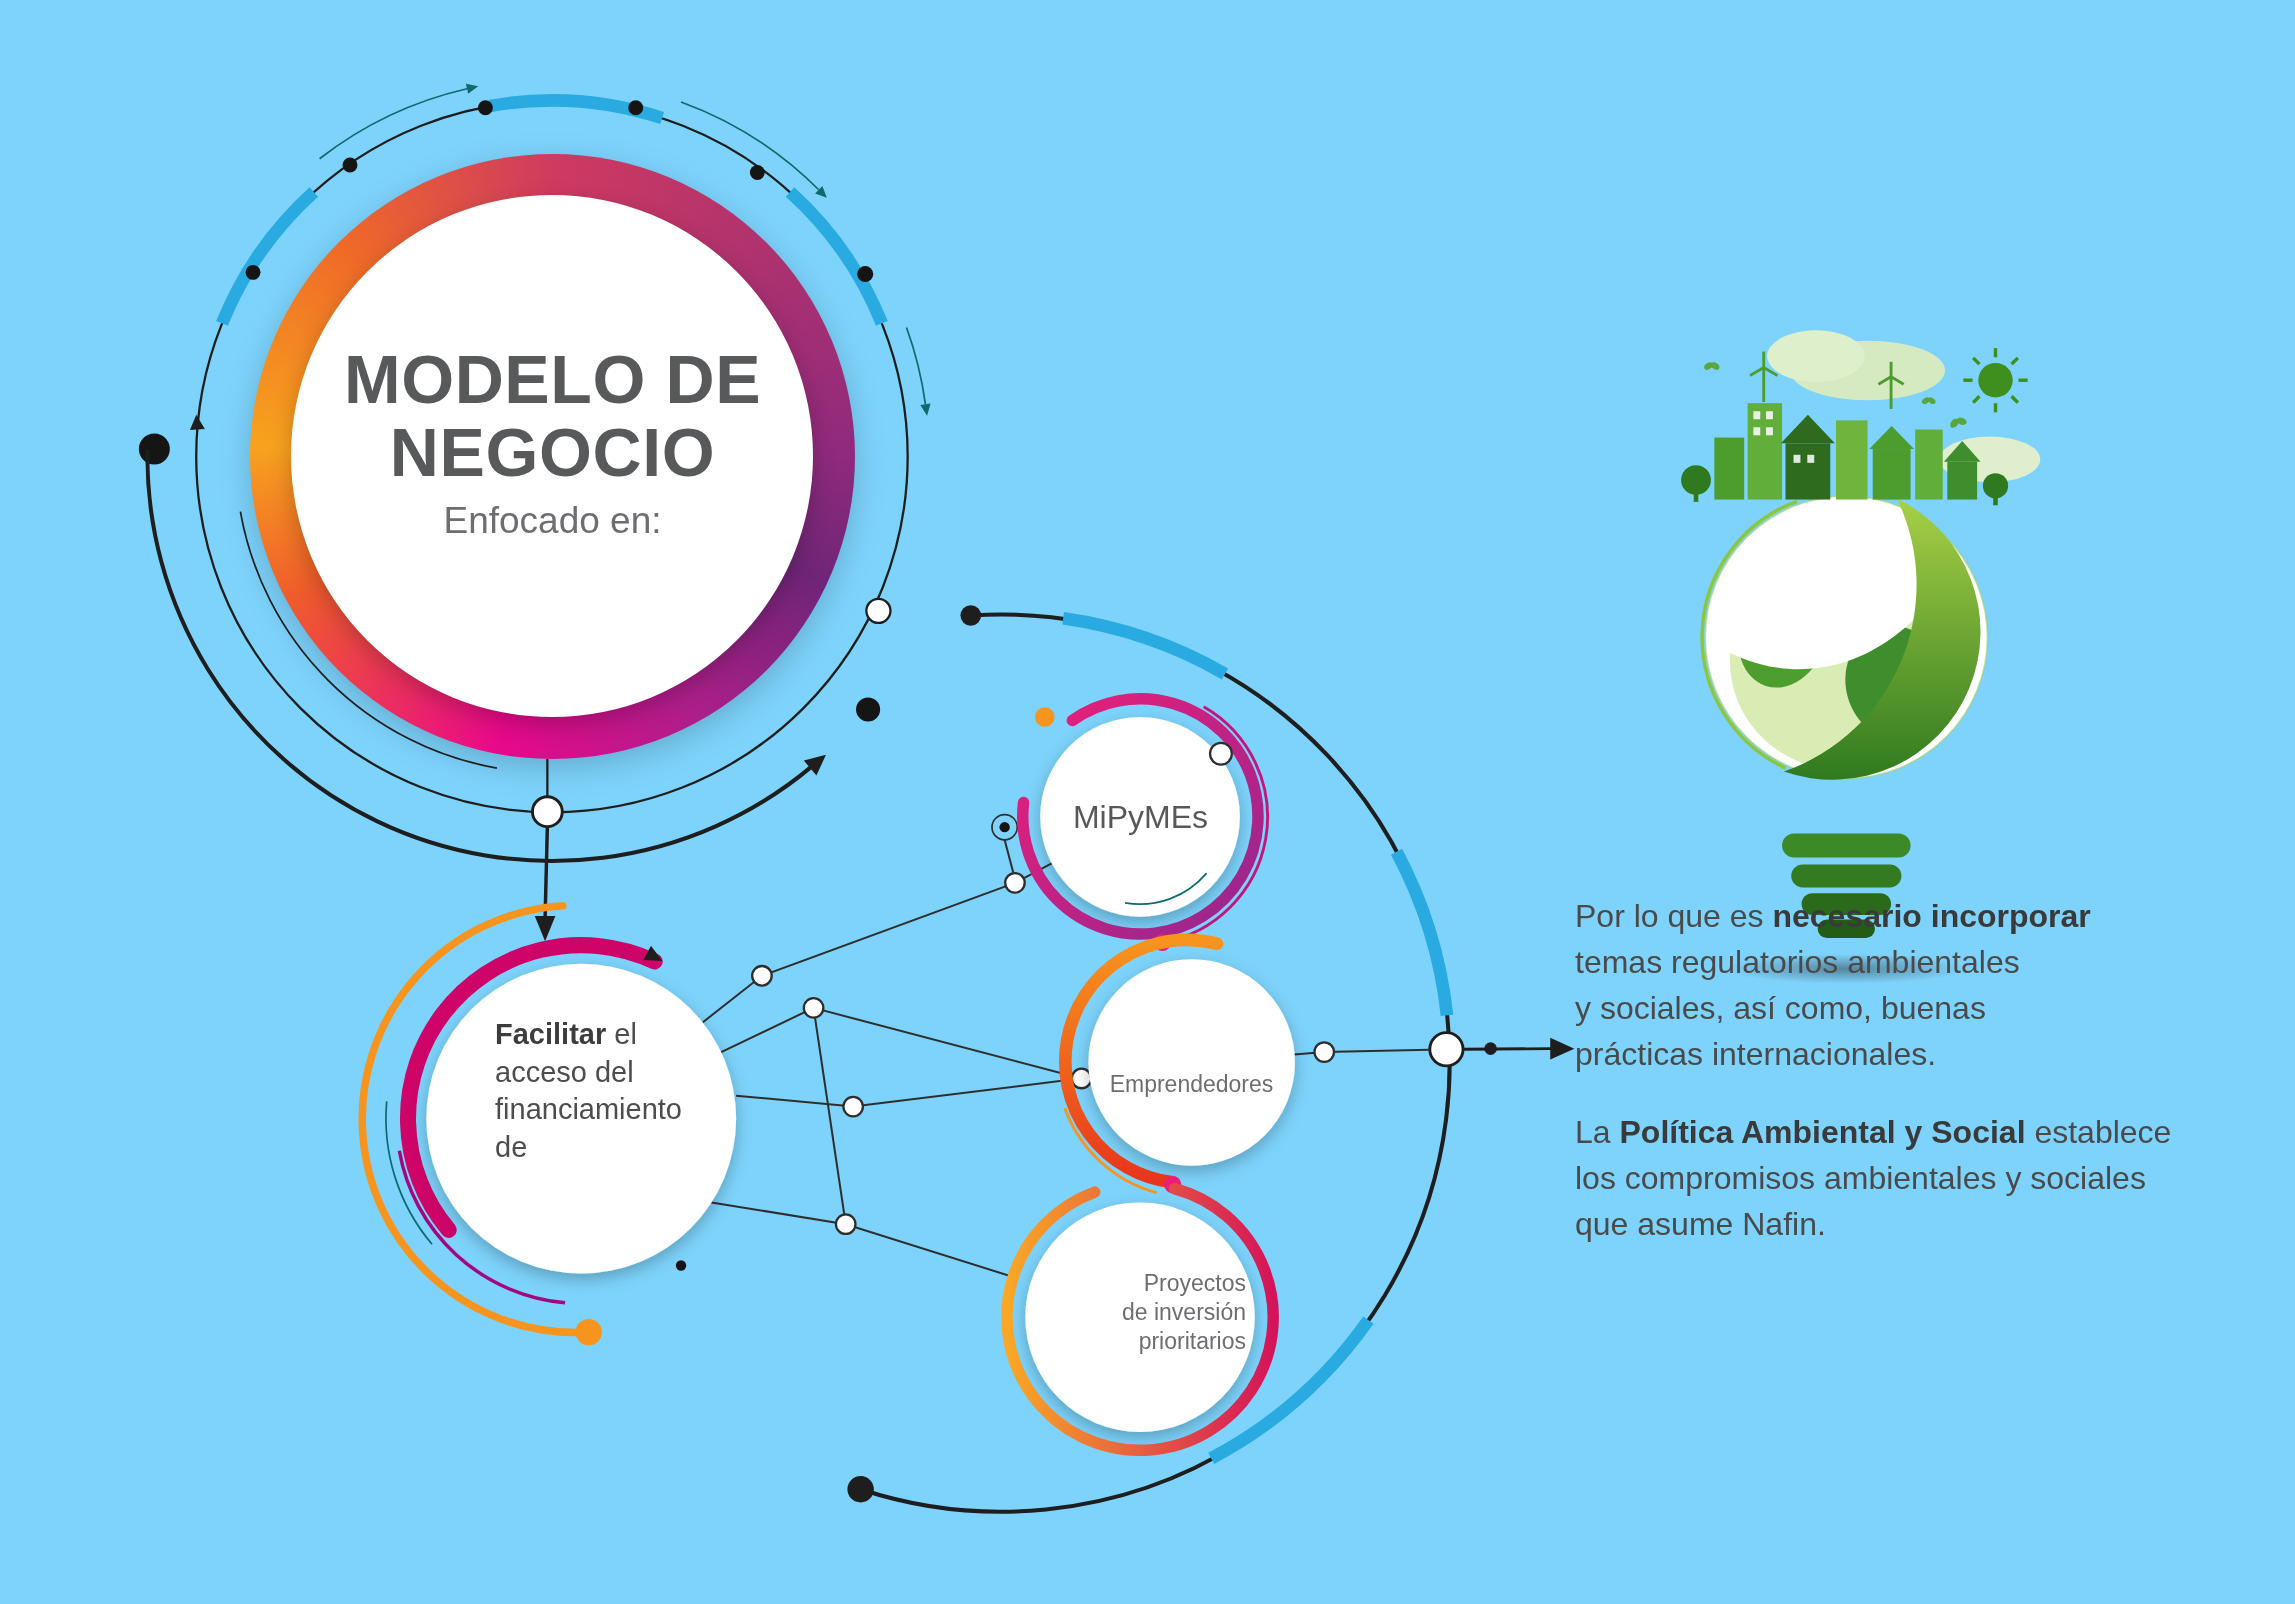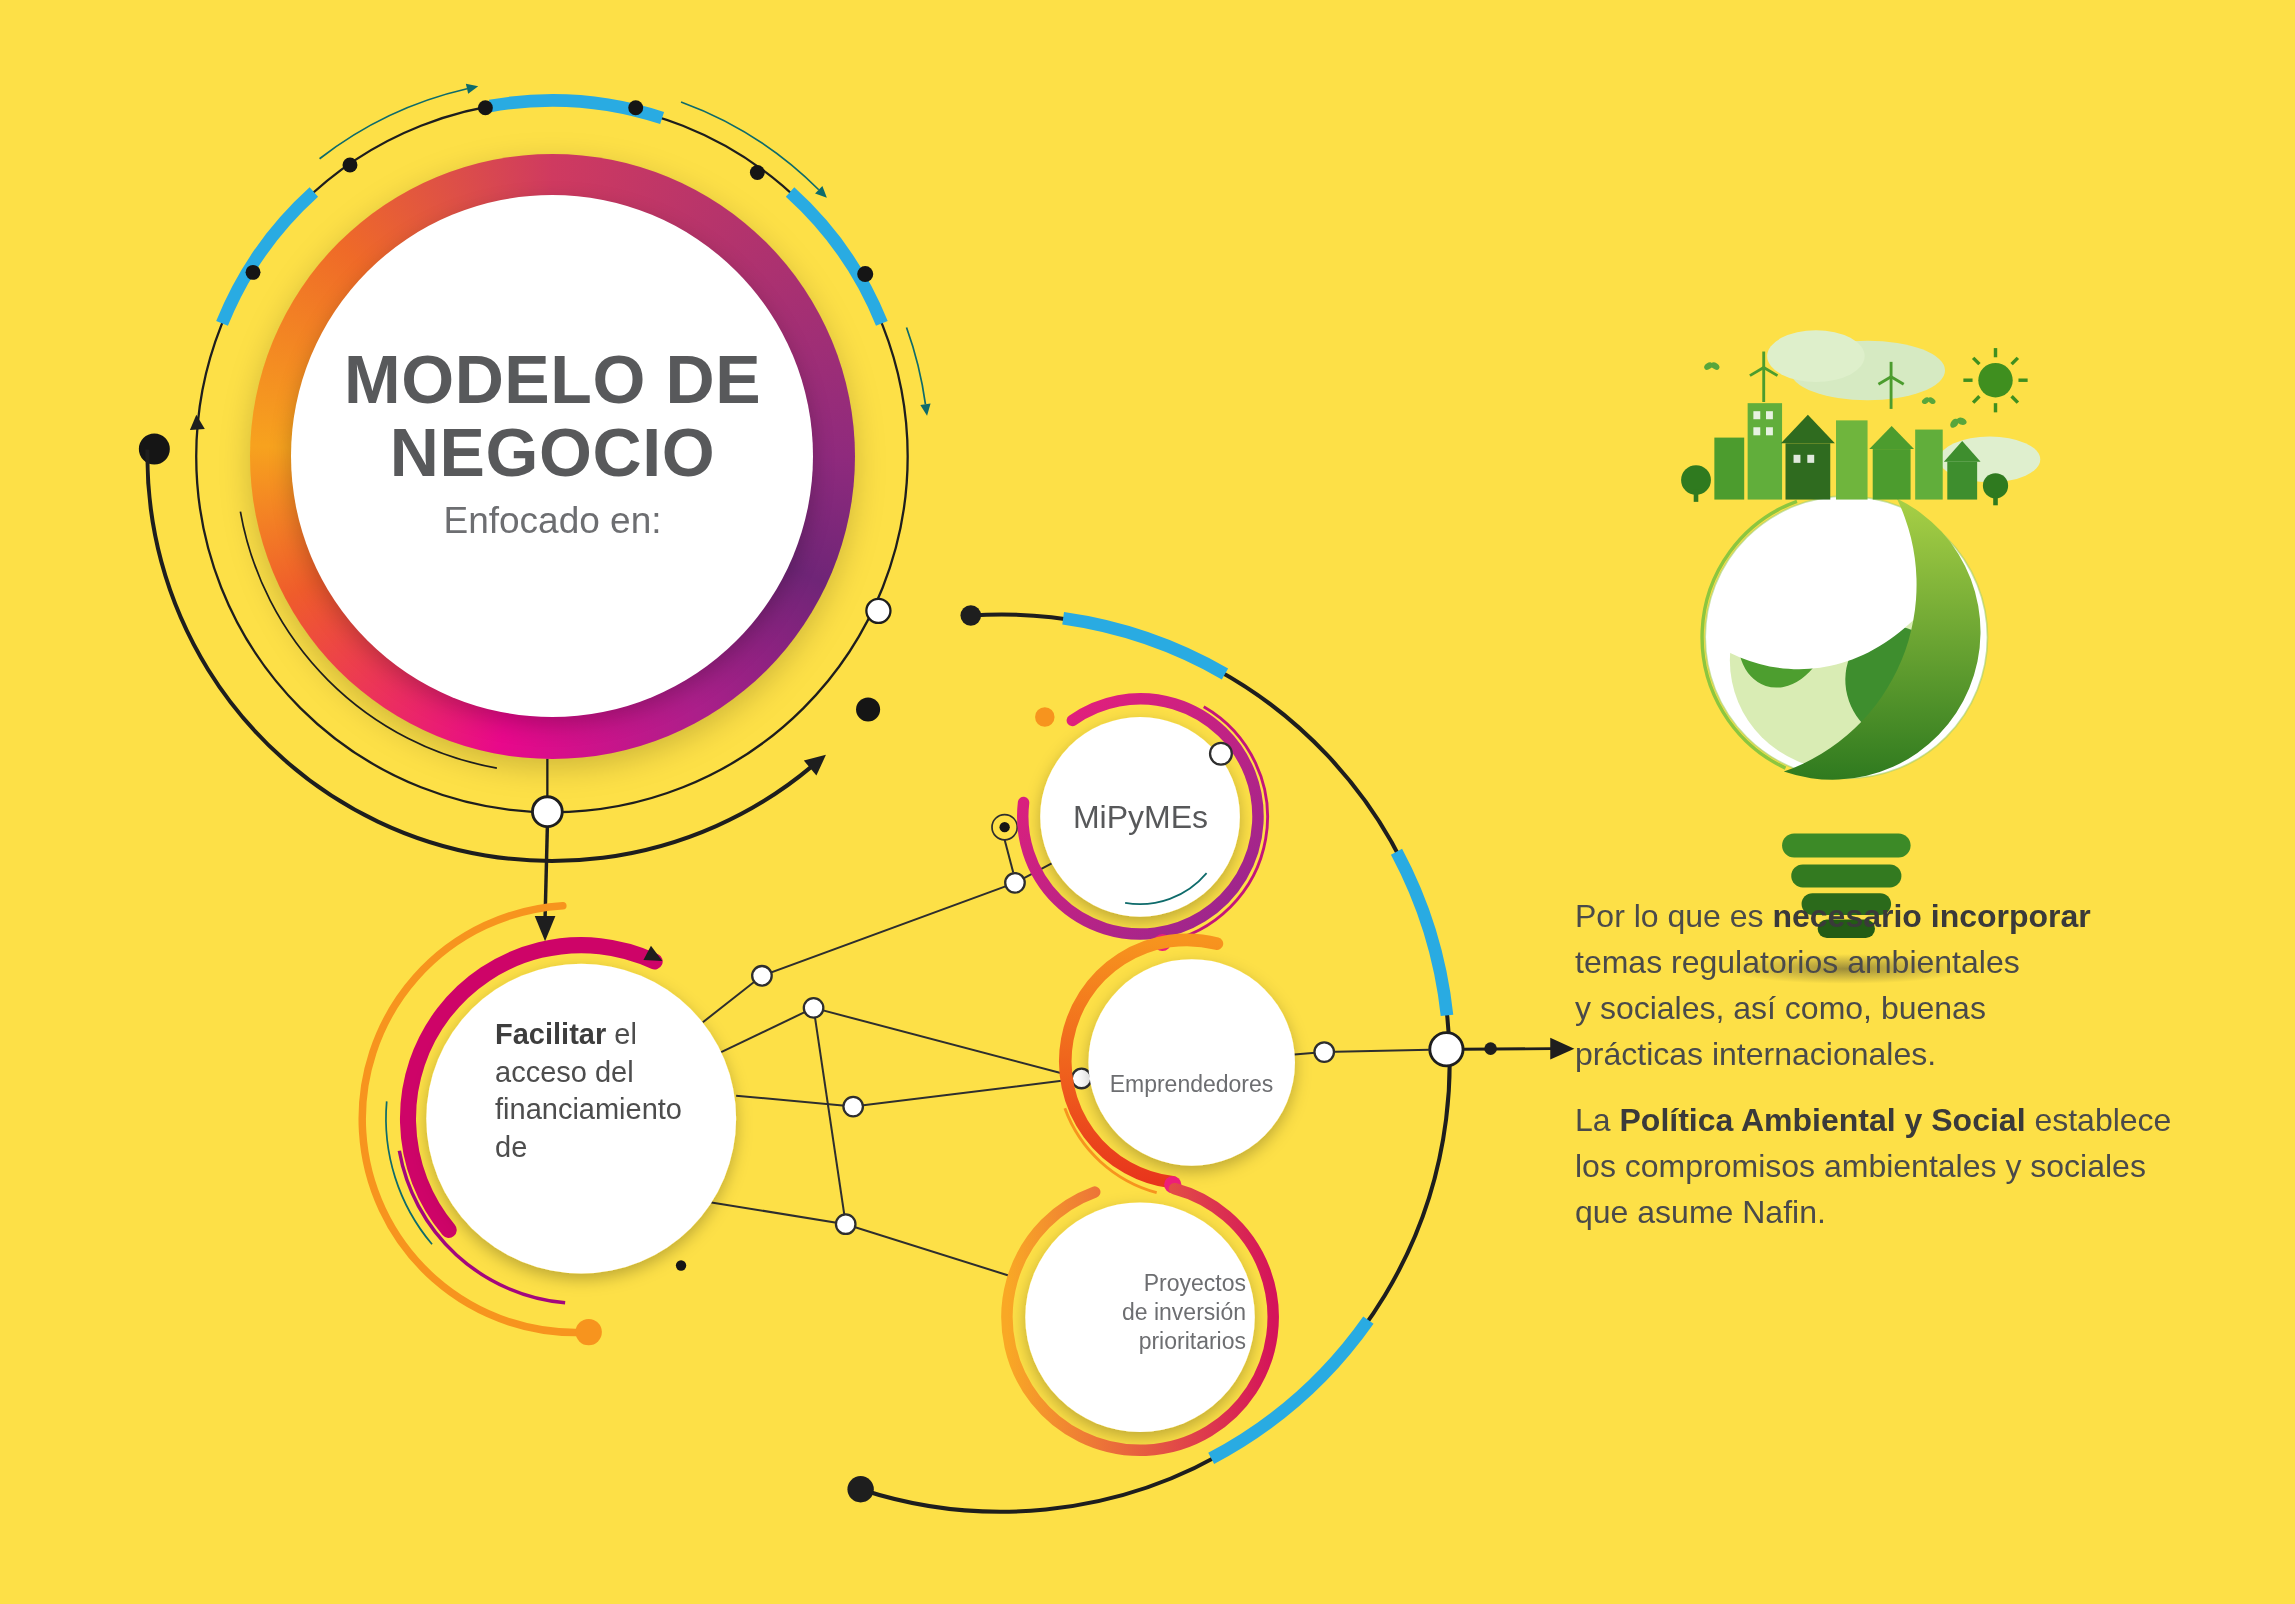--- a/index.html
+++ b/index.html
@@ -1,17 +1,17 @@
 <!DOCTYPE html>
 <html style="font-size:9.2px"><head>
 <meta charset="utf-8">
 <style>
   html,body{margin:0;padding:0;background:#ffffff;}
   body{width:2295px;height:1605px;overflow:hidden;font-family:"Liberation Sans",sans-serif;}
-  .stage{position:relative;width:2295px;height:1605px;background:#fde047;}
+  .stage{position:relative;width:2295px;height:1605px;background:#7dd3fc;}
 
   
   .ring{position:absolute;left:250px;top:154px;width:605px;height:605px;border-radius:50%;
     background:conic-gradient(from 0deg at 50% 50%,
       #cf3a60 0deg,#8f2a7d 90deg,#6f2577 115deg,#ab1f8a 150deg,#e8088b 190deg,
       #ef5c2b 242deg,#f7a21e 272deg,#ef6a28 315deg,#cf3a60 360deg);
     filter:drop-shadow(0 9.2px 15px rgba(0,0,0,.18));}
   .ring-inner{position:absolute;left:291px;top:195px;width:522px;height:522px;border-radius:50%;
     background:#fff;box-shadow:0 8px 22px rgba(0,0,0,.22);}
 
@@ -23,21 +23,21 @@
 
   .facilitar-text{position:absolute;left:495px;top:1016px;width:264px;font-size:29px;line-height:1.3;color:#4d4d4d;}
   .facilitar-text .b{font-weight:bold;color:#3d3d3d;}
 
   .mipymes-label{position:absolute;left:1043px;top:799px;width:195px;text-align:center;font-size:32px;color:#57585a;}
   .emprendedores-label{position:absolute;left:1094px;top:1049px;width:195px;text-align:center;font-size:23px;color:#6d6e71;margin-top:22px;}
   .proyectos-label{position:absolute;left:1074px;top:1269px;width:172px;text-align:right;font-size:23px;line-height:1.27;color:#6d6e71;}
 
   .policy-text{position:absolute;left:1575px;top:893px;width:712px;font-size:32px;line-height:46px;color:#4a4a4a;}
   .policy-text .b{font-weight:bold;color:#3a3a3a;}
-  .policy-text .para2{margin-top:20px;}
+  .policy-text .para2{margin-top:32px;}
   .policy-line{white-space:nowrap;}
 </style>
 </head>
 <body>
 
 <div class="stage">
 
   <div class="ring"></div>
   <div class="ring-inner"></div>
 

